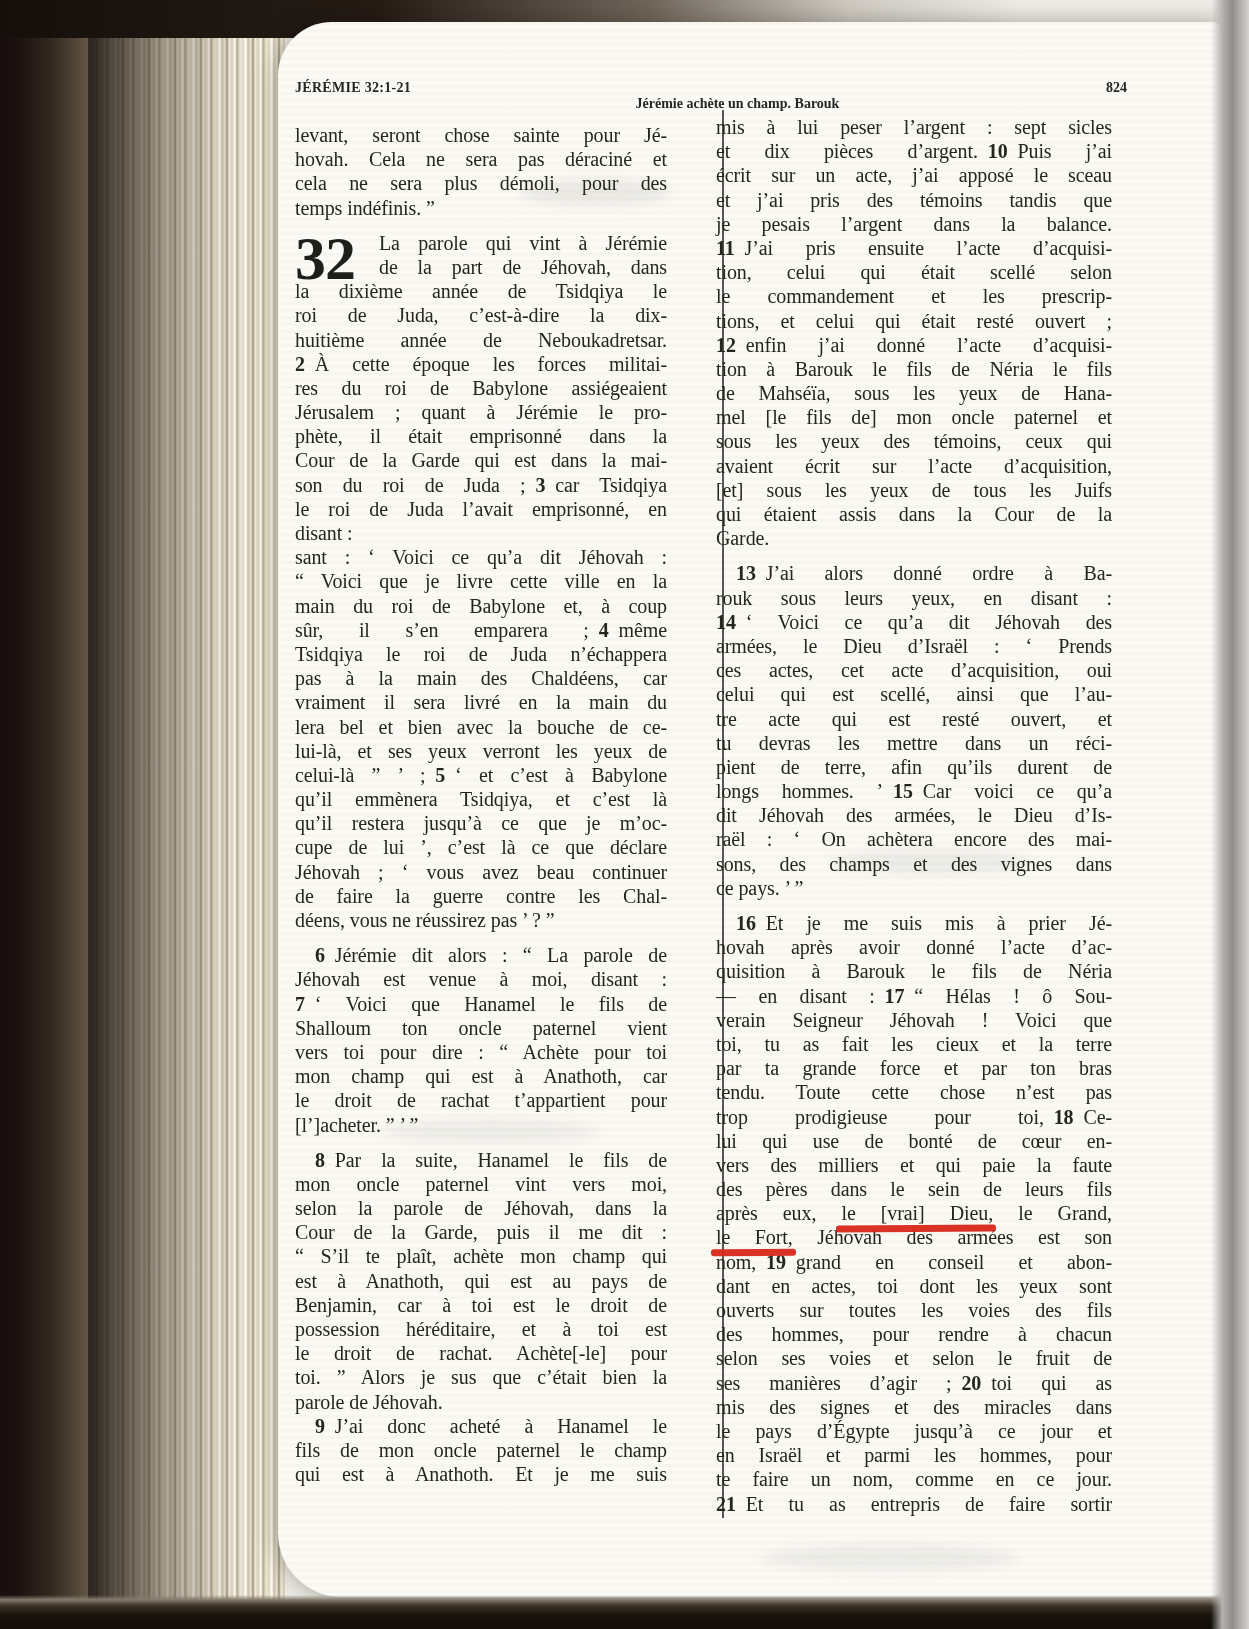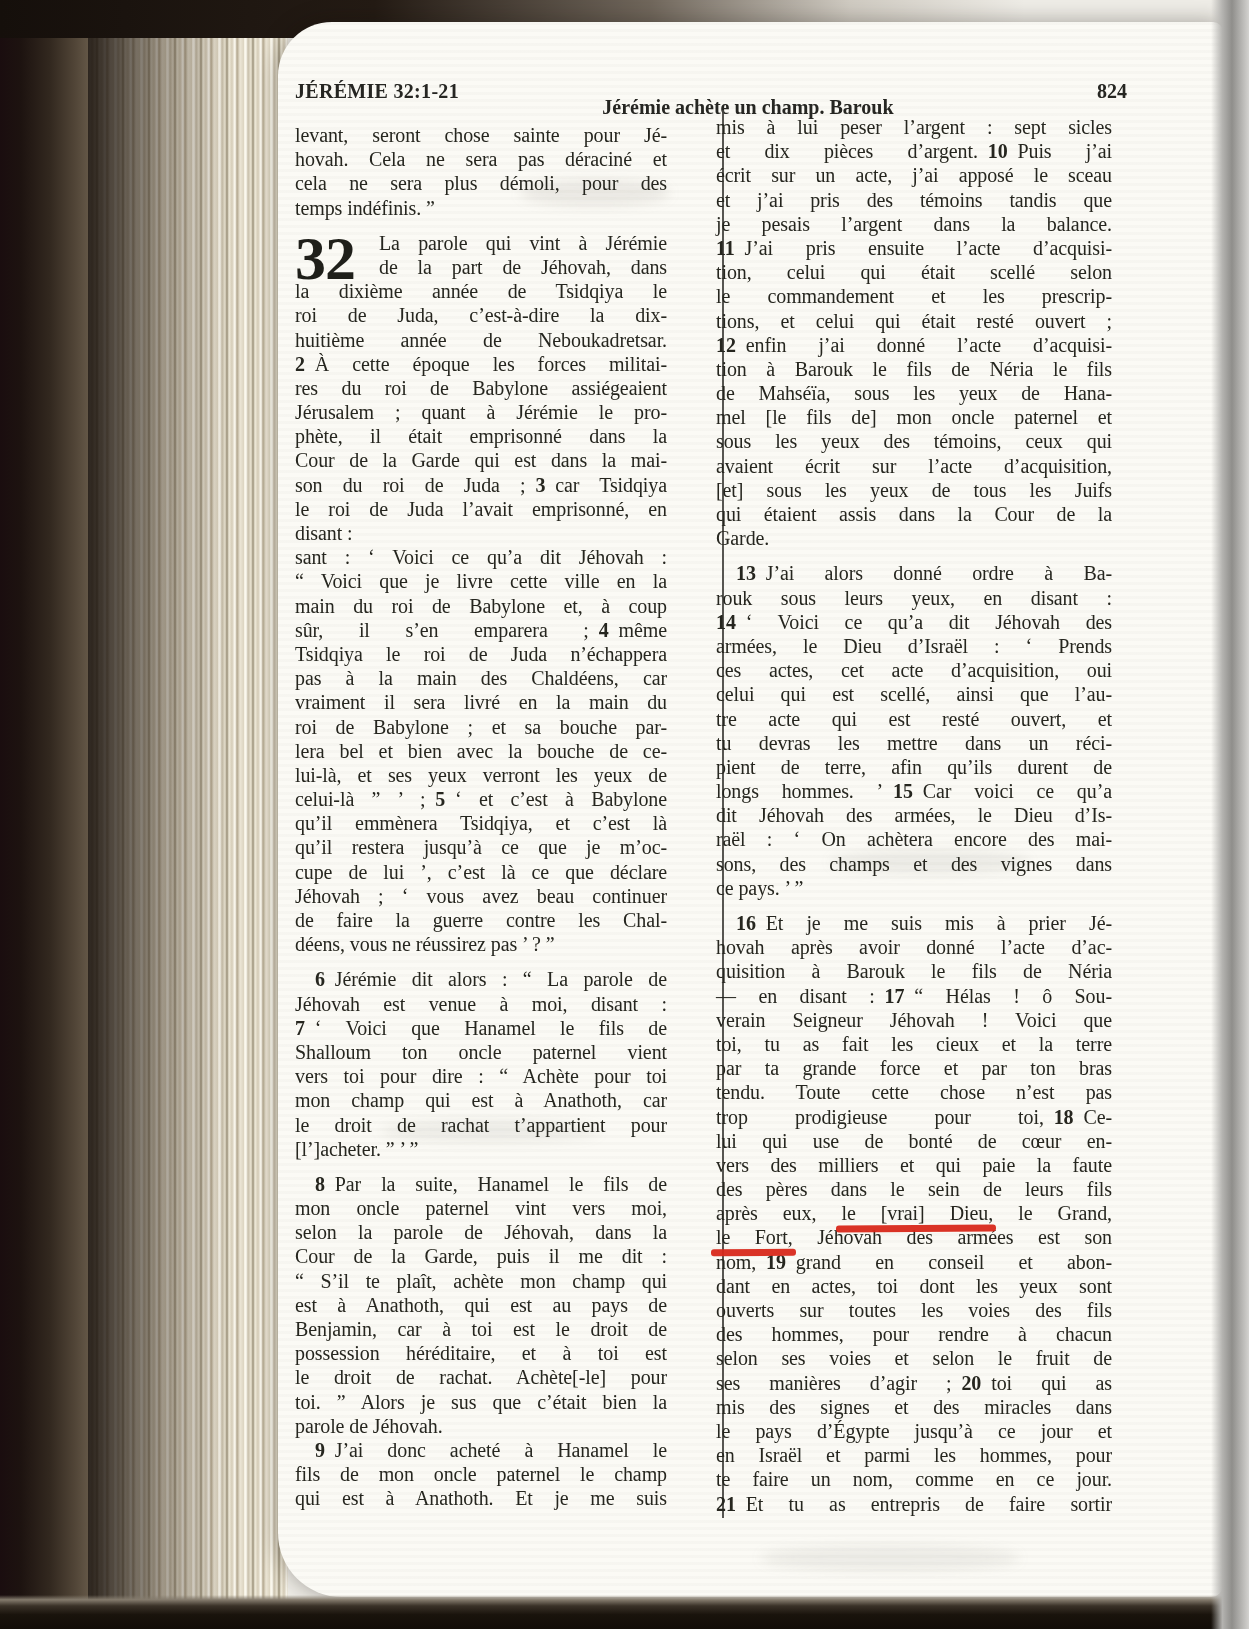--- a/index.html
+++ b/index.html
@@ -26,21 +26,21 @@
   .page{position:absolute;left:278px;top:22px;right:26px;bottom:32px;
     background:#fbfaf5;border-radius:54px 10px 12px 64px;
     box-shadow:0 0 22px rgba(20,15,10,.35);}
   .page::after{content:"";position:absolute;inset:0;border-radius:inherit;pointer-events:none;
     background:repeating-linear-gradient(180deg,rgba(110,110,105,.03) 0 3px,rgba(0,0,0,0) 3px 7px),
                radial-gradient(120% 100% at 50% 50%,rgba(0,0,0,0) 70%,rgba(90,85,75,.08) 100%);}
   .smudge{position:absolute;border-radius:50%;filter:blur(6px);pointer-events:none;}
 
   
   .header{position:absolute;left:295px;top:80px;width:836px;height:28px;
-    font-weight:bold;font-size:20px;color:#262622;}
+    font-weight:bold;font-size:14px;color:#262622;}
   .h-left{position:absolute;left:0;top:0;letter-spacing:.3px;}
   .h-center{position:absolute;left:50%;transform:translateX(-38%);top:16px;}
   .h-right{position:absolute;right:4px;top:0;}
 
   .divider{position:absolute;left:722px;top:110px;width:2px;height:1408px;background:#45443f;opacity:.9;}
 
   .col{position:absolute;top:115px;color:#26261f;font-size:20px;}
   .col-left{left:295px;width:372px;margin-top:8px;}
   .col-right{left:716px;width:396px;}
   .line{height:24.2px;line-height:24.2px;text-align:justify;text-align-last:justify;
@@ -98,21 +98,20 @@
       <div class="line"><span>son du roi de Juda ; </span><span class="vnum">3</span><span> car Tsidqiya</span></div>
       <div class="line"><span>le roi de Juda l’avait emprisonné, en</span></div>
       <div class="line end"><span>disant :</span></div>
       <div class="line"><span>sant : ‘ Voici ce qu’a dit Jéhovah :</span></div>
       <div class="line"><span>“ Voici que je livre cette ville en la</span></div>
       <div class="line"><span>main du roi de Babylone et, à coup</span></div>
       <div class="line"><span>sûr, il s’en emparera ; </span><span class="vnum">4</span><span> même</span></div>
       <div class="line"><span>Tsidqiya le roi de Juda n’échappera</span></div>
       <div class="line"><span>pas à la main des Chaldéens, car</span></div>
       <div class="line"><span>vraiment il sera livré en la main du</span></div>
-      <div class="line"><span>roi de Babylone ; et sa bouche par-</span></div>
       <div class="line"><span>lera bel et bien avec la bouche de ce-</span></div>
       <div class="line"><span>lui-là, et ses yeux verront les yeux de</span></div>
       <div class="line"><span>celui-là ” ’ ; </span><span class="vnum">5</span><span> ‘ et c’est à Babylone</span></div>
       <div class="line"><span>qu’il emmènera Tsidqiya, et c’est là</span></div>
       <div class="line"><span>qu’il restera jusqu’à ce que je m’oc-</span></div>
       <div class="line"><span>cupe de lui ’, c’est là ce que déclare</span></div>
       <div class="line"><span>Jéhovah ; ‘ vous avez beau continuer</span></div>
       <div class="line"><span>de faire la guerre contre les Chal-</span></div>
       <div class="line end"><span>déens, vous ne réussirez pas ’ ? ”</span></div>
       <div class="line indent gap"><span class="vnum">6</span><span> Jérémie dit alors : “ La parole de</span></div>

